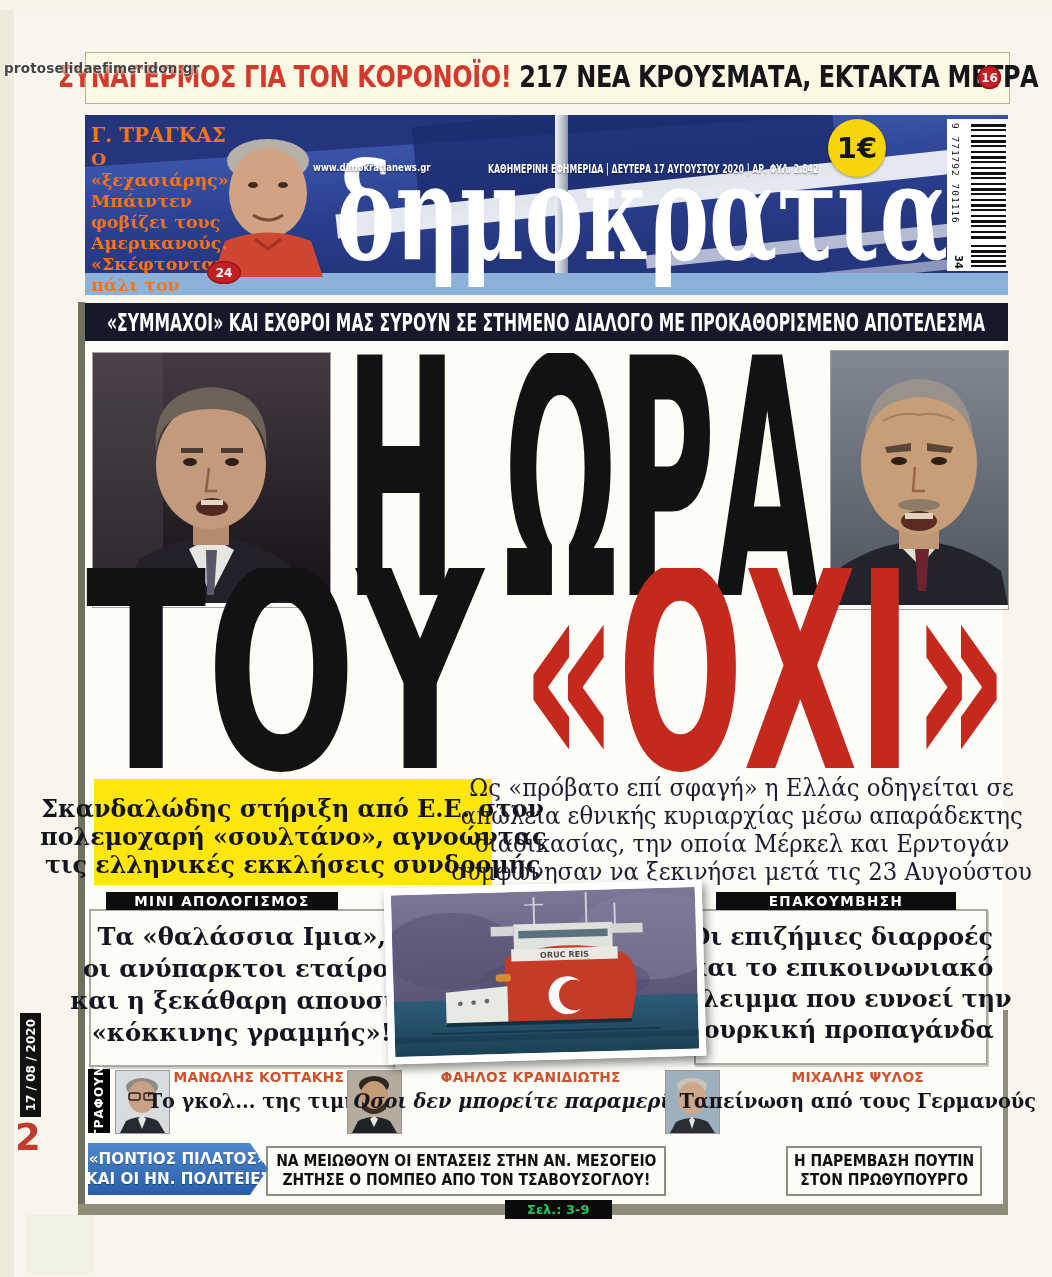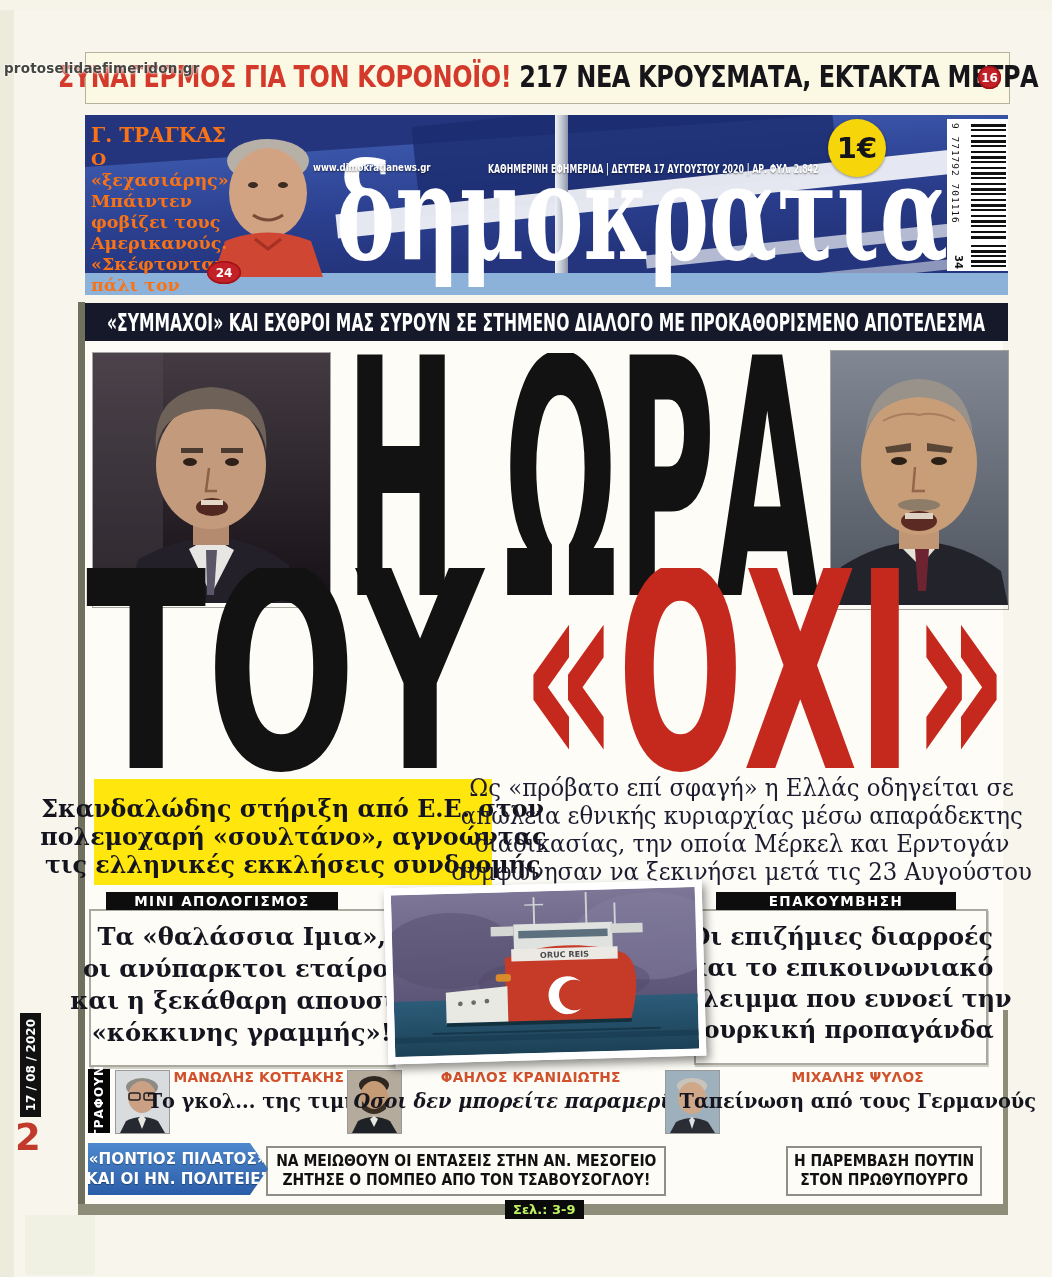--- a/index.html
+++ b/index.html
@@ -118,22 +118,22 @@
   
   .tag{background:linear-gradient(180deg,#4d88cd,#2a5da8);color:#fff;font-weight:bold;
     clip-path:polygon(0 0,90% 0,100% 50%,90% 100%,0 100%);
     display:flex;flex-direction:column;align-items:center;justify-content:center;z-index:3;}
   .tag .sq{font-size:16.5px;line-height:20px;--sx:.92;text-shadow:0 1px 1px rgba(0,0,0,.35);}
   .twhite{background:#fdfcf6;border:2px solid #8f8f85;display:flex;flex-direction:column;
     align-items:center;justify-content:center;}
   .twhite .sq{font-weight:bold;color:#111;font-size:15.5px;line-height:19px;--sx:.9;}
 
   
-  .selbadge{left:505px;top:1190px;background:#0a0a0a;color:#bef264;font-weight:bold;
-    font-size:13px;padding:2px 8px;z-index:5;}
+  .selbadge{left:505px;top:1190px;background:#0a0a0a;color:#22c55e;font-weight:bold;
+    font-size:13px;padding:2px 22px;z-index:5;}
 
   
   .spine-date{left:20px;top:1003px;width:21px;height:104px;background:#111;
     display:flex;align-items:center;justify-content:center;}
   .spine-date span{writing-mode:vertical-rl;transform:rotate(180deg);color:#fff;
     font-weight:bold;font-size:12px;white-space:nowrap;}
   .spine-page{left:15px;top:1106px;color:#c13a2b;font-weight:bold;font-size:37px;
     font-family:"DejaVu Sans",sans-serif;}
 </style>
 </head>

